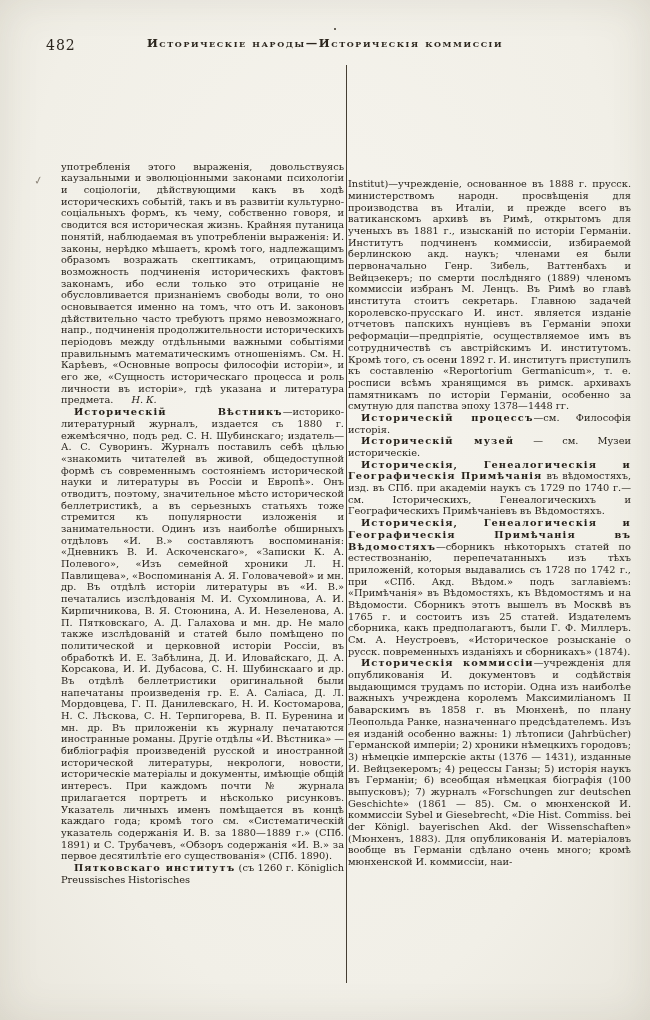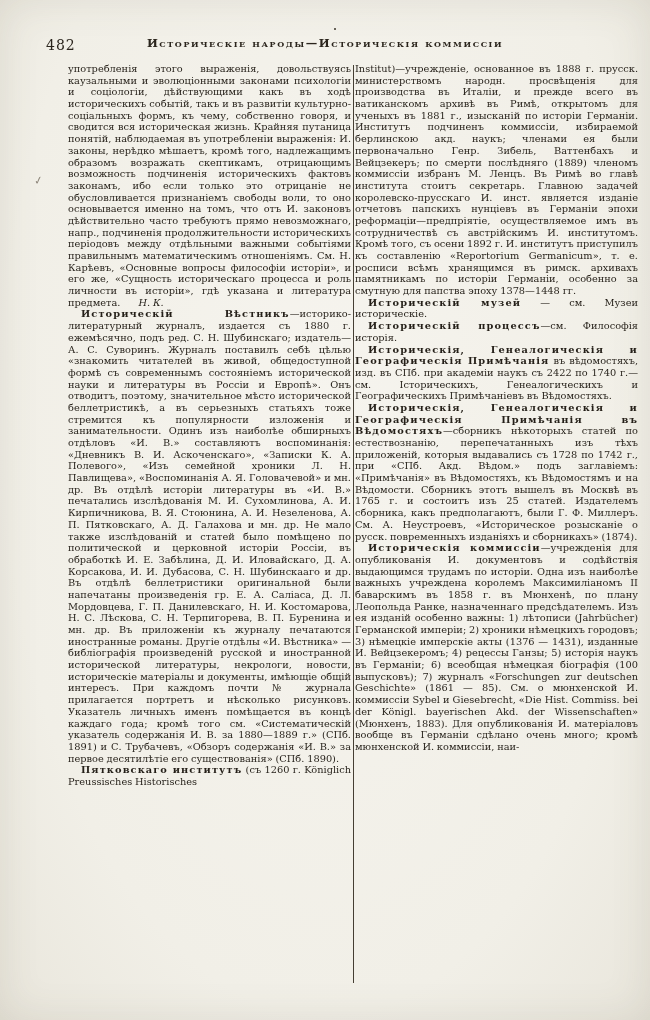--- a/index.html
+++ b/index.html
@@ -25,23 +25,24 @@
     font-weight: bold;
     font-size: 11.5px;
     letter-spacing: 1.6px;
     color: #2a241c;
     padding: 0 40px;
     white-space: nowrap;
   }
   .speck { position: absolute; left: 334px; top: -8px; width: 2px; height: 2px; background:#3a342a; border-radius:50%; }
   .columns {
     position: absolute;
-    top: 63px; left: 68px;
+    top: 63px; left: 61px;
     width: 570px;
     display: flex;
+    align-items: center;
   }
   .col { width: 283px; }
   .col-divider {
     width: 1px;
     background: #453e33;
     margin: 2px 1px 0 2px;
     height: 918px;
   }
   .para {
     margin: 0;
@@ -87,26 +88,26 @@
       <p class="para entry"><span class="heading">Историческій Вѣстникъ</span><span>—историко-литературный журналъ, издается съ 1880 г. ежемѣсячно, подъ ред. С. Н. Шубинскаго; издатель—А. С. Суворинъ. Журналъ поставилъ себѣ цѣлью «знакомить читателей въ живой, общедоступной формѣ съ современнымъ состояніемъ исторической науки и литературы въ Россіи и Европѣ». Онъ отводитъ, поэтому, значительное мѣсто исторической беллетристикѣ, а въ серьезныхъ статьяхъ тоже стремится къ популярности изложенія и занимательности. Одинъ изъ наиболѣе обширныхъ отдѣловъ «И. В.» составляютъ воспоминанія: «Дневникъ В. И. Аскоченскаго», «Записки К. А. Полевого», «Изъ семейной хроники Л. Н. Павлищева», «Воспоминанія А. Я. Головачевой» и мн. др. Въ отдѣлѣ исторіи литературы въ «И. В.» печатались изслѣдованія М. И. Сухомлинова, А. И. Кирпичникова, В. Я. Стоюнина, А. И. Незеленова, А. П. Пятковскаго, А. Д. Галахова и мн. др. Не мало также изслѣдованій и статей было помѣщено по политической и церковной исторіи Россіи, въ обработкѣ И. Е. Забѣлина, Д. И. Иловайскаго, Д. А. Корсакова, И. И. Дубасова, С. Н. Шубинскааго и др. Въ отдѣлѣ беллетристики оригинальной были напечатаны произведенія гр. Е. А. Саліаса, Д. Л. Мордовцева, Г. П. Данилевскаго, Н. И. Костомарова, Н. С. Лѣскова, С. Н. Терпигорева, В. П. Буренина и мн. др. Въ приложеніи къ журналу печатаются иностранные романы. Другіе отдѣлы «И. Вѣстника» — библіографія произведеній русской и иностранной исторической литературы, некрологи, новости, историческіе матеріалы и документы, имѣющіе общій интересъ. При каждомъ почти № журнала прилагается портретъ и нѣсколько рисунковъ. Указатель личныхъ именъ помѣщается въ концѣ каждаго года; кромѣ того см. «Систематическій указатель содержанія И. В. за 1880—1889 г.» (СПб. 1891) и С. Трубачевъ, «Обзоръ содержанія «И. В.» за первое десятилѣтіе его существованія» (СПб. 1890).</span></p>
 
       <p class="para entry"><span class="heading">Пятковскаго институтъ</span><span> (съ 1260 г. Königlich Preussisches Historisches</span></p>
     </div>
 
     <div class="col-divider"></div>
 
     <div class="col">
       <p class="para"><span>Institut)—учрежденіе, основанное въ 1888 г. прусск. министерствомъ народн. просвѣщенія для производства въ Италіи, и прежде всего въ ватиканскомъ архивѣ въ Римѣ, открытомъ для ученыхъ въ 1881 г., изысканій по исторіи Германіи. Институтъ подчиненъ коммиссіи, избираемой берлинскою акд. наукъ; членами ея были первоначально Генр. Зибель, Ваттенбахъ и Вейцзекеръ; по смерти послѣдняго (1889) членомъ коммиссіи избранъ М. Ленцъ. Въ Римѣ во главѣ института стоитъ секретарь. Главною задачей королевско-прусскаго И. инст. является изданіе отчетовъ папскихъ нунціевъ въ Германіи эпохи реформаціи—предпріятіе, осуществляемое имъ въ сотрудничествѣ съ австрійскимъ И. институтомъ. Кромѣ того, съ осени 1892 г. И. институтъ приступилъ къ составленію «Reportorium Germanicum», т. е. росписи всѣмъ хранящимся въ римск. архивахъ памятникамъ по исторіи Германіи, особенно за смутную для папства эпоху 1378—1448 гг.</span></p>
 
+      <p class="para entry"><span class="heading">Историческій процессъ</span><span>—см. Философія исторія.</span></p>
+
       <p class="para entry"><span class="heading">Историческій музей</span><span> — см. Музеи историческіе.</span></p>
 
-      <p class="para entry"><span class="heading">Историческій процессъ</span><span>—см. Философія исторія.</span></p>
 
-
-      <p class="para entry"><span class="heading">Историческія, Генеалогическія и Географическія Примѣчанія</span><span> въ вѣдомостяхъ, изд. въ СПб. при академіи наукъ съ 2422 по 1740 г.—см. Історическихъ, Генеалогическихъ и Географическихъ Примѣчаніевъ въ Вѣдомостяхъ.</span></p>
+      <p class="para entry"><span class="heading">Историческія, Генеалогическія и Географическія Примѣчанія</span><span> въ вѣдомостяхъ, изд. въ СПб. при академіи наукъ съ 1729 по 1740 г.—см. Історическихъ, Генеалогическихъ и Географическихъ Примѣчаніевъ въ Вѣдомостяхъ.</span></p>
 
       <p class="para entry"><span class="heading">Историческія, Генеалогическія и Географическія Примѣчанія въ Вѣдомостяхъ</span><span>—сборникъ нѣкоторыхъ статей по естествознанію, перепечатанныхъ изъ тѣхъ приложеній, которыя выдавались съ 1728 по 1742 г., при «СПб. Акд. Вѣдом.» подъ заглавіемъ: «Примѣчанія» въ Вѣдомостяхъ, къ Вѣдомостямъ и на Вѣдомости. Сборникъ этотъ вышелъ въ Москвѣ въ 1765 г. и состоитъ изъ 25 статей. Издателемъ сборника, какъ предполагаютъ, были Г. Ф. Миллеръ. См. А. Неустроевъ, «Историческое розысканіе о русск. повременныхъ изданіяхъ и сборникахъ» (1874).</span></p>
 
       <p class="para entry"><span class="heading">Историческія коммиссіи</span><span>—учрежденія для опубликованія И. документовъ и содѣйствія выдающимся трудамъ по исторіи. Одна изъ наиболѣе важныхъ учреждена королемъ Максимиліаномъ II баварскимъ въ 1858 г. въ Мюнхенѣ, по плану Леопольда Ранке, назначеннаго предсѣдателемъ. Изъ ея изданій особенно важны: 1) лѣтописи (Jahrbücher) Германской имперіи; 2) хроники нѣмецкихъ городовъ; 3) нѣмецкіе имперскіе акты (1376 — 1431), изданные И. Вейцзекеромъ; 4) рецессы Ганзы; 5) исторія наукъ въ Германіи; 6) всеобщая нѣмецкая біографія (100 выпусковъ); 7) журналъ «Forschungen zur deutschen Geschichte» (1861 — 85). См. о мюнхенской И. коммиссіи Sybel и Giesebrecht, «Die Hist. Commiss. bei der Königl. bayerischen Akd. der Wissenschaften» (Мюнхенъ, 1883). Для опубликованія И. матеріаловъ вообще въ Германіи сдѣлано очень много; кромѣ мюнхенской И. коммиссіи, наи-</span></p>
     </div>
 
   </div>
 </div>
 
 </body></html>

